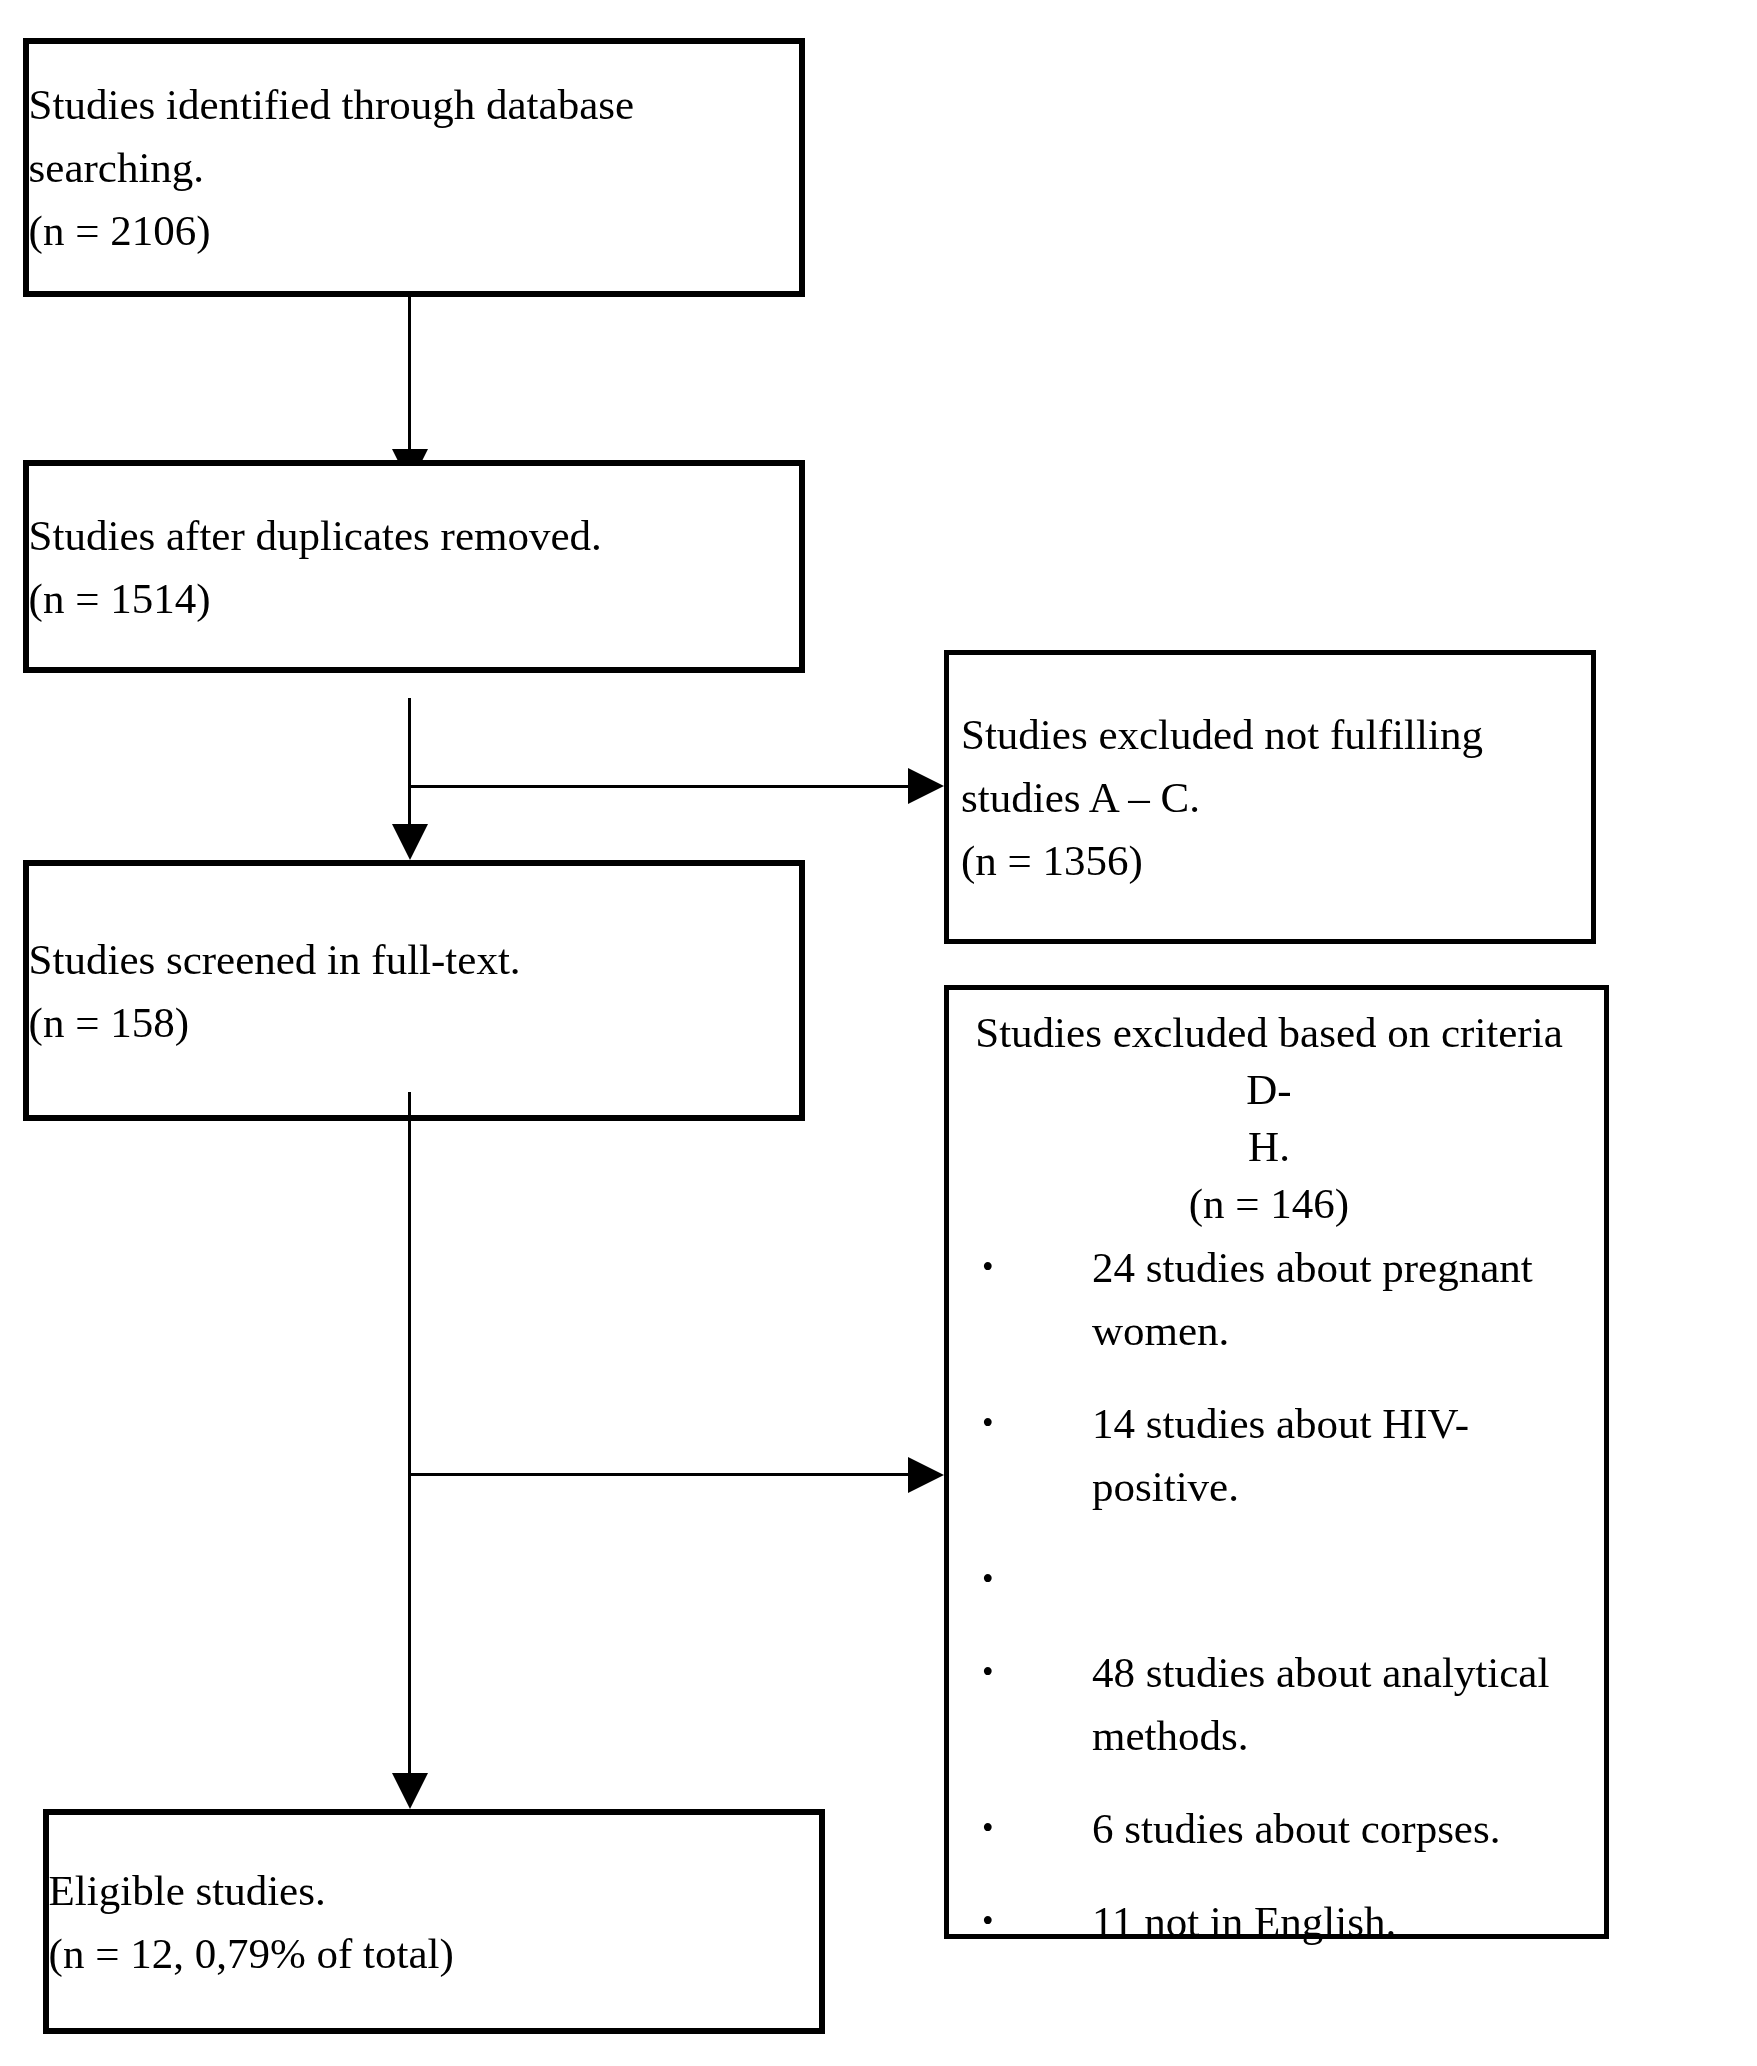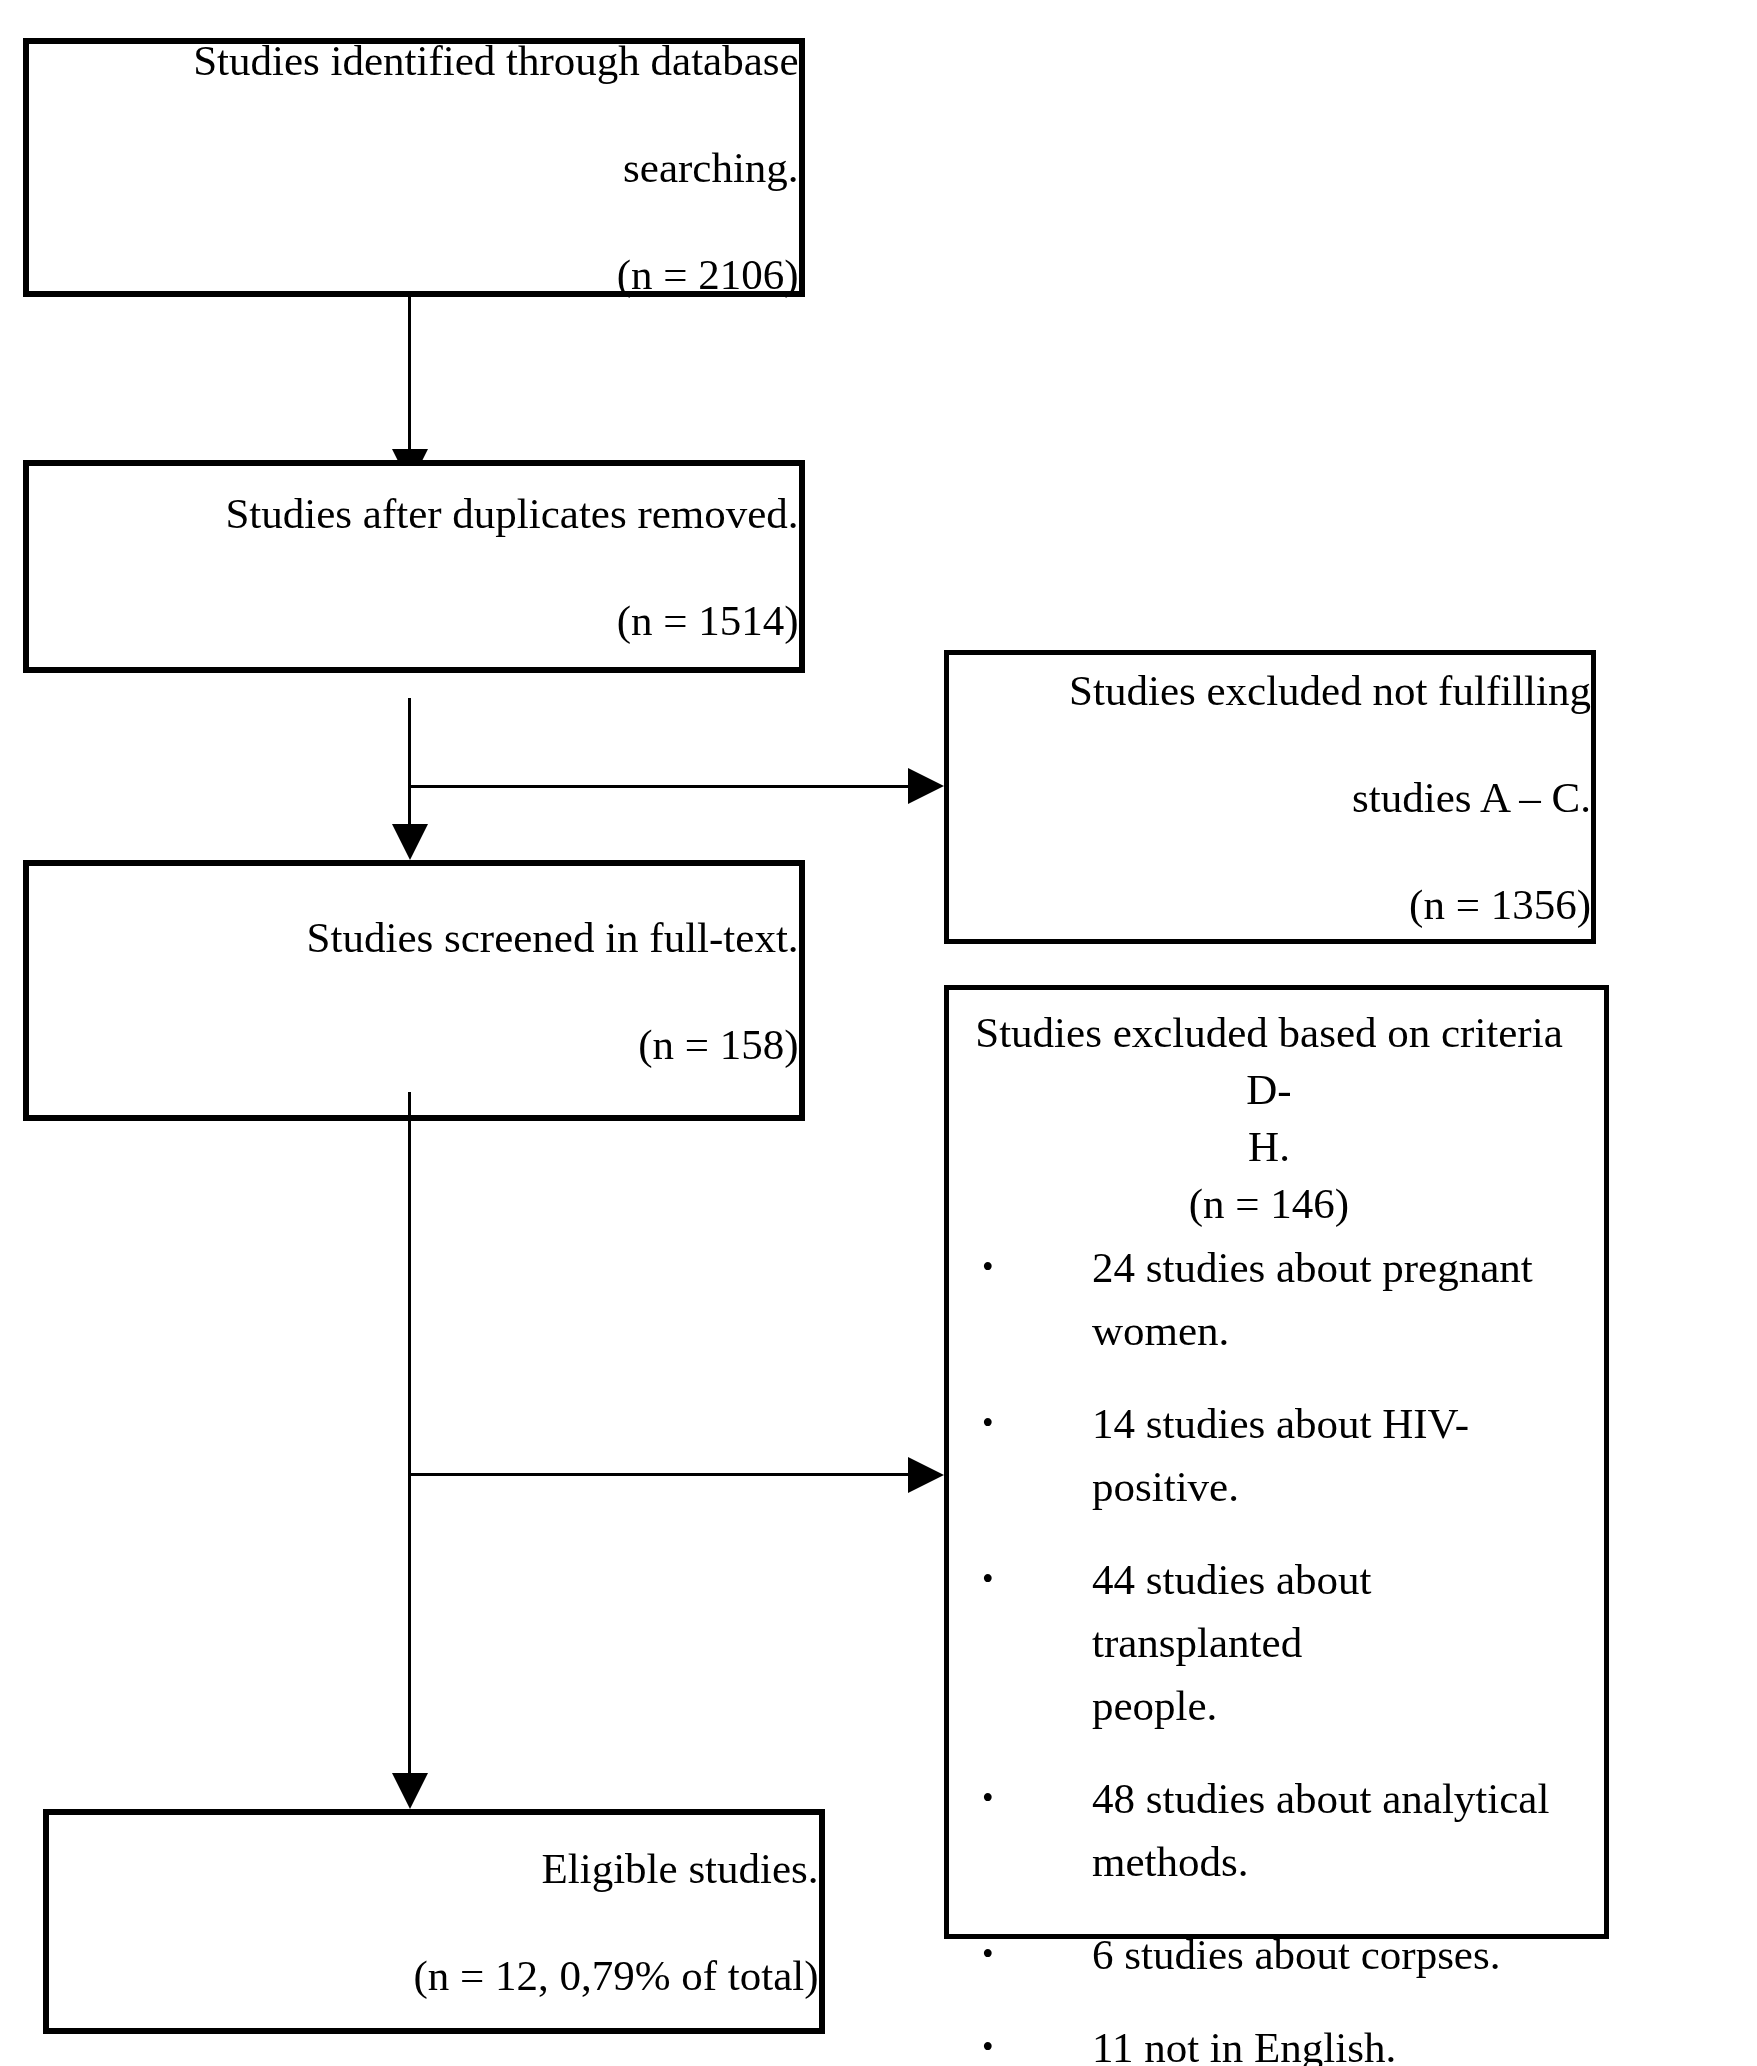--- a/index.html
+++ b/index.html
@@ -12,24 +12,23 @@
     color: #000000;
     font-size: 43px;
   }
   .flow-box {
     position: absolute;
     background: #ffffff;
     box-sizing: border-box;
     display: flex;
     flex-direction: column;
     justify-content: center;
-    align-items: flex-end;
+    align-items: flex-start;
     text-align: center;
     line-height: 63px;
-    gap: 44px;
   }
   .left-box  { border: 6px solid #000000; left: 22.6px; width: 782px; }
   .right-box { border: 5.3px solid #000000; }
   .box-identified { top: 38px;   height: 259px; }
   .box-duplicates { top: 460px;  height: 213px; }
   .box-screened   { top: 860px; height: 261px; }
   .box-eligible   { top: 1809px; height: 225px; margin-left: 20px; }
   .box-excluded-ac {
     left: 944px; top: 650px; width: 652px; height: 294px; padding-left: 12px;
   }
@@ -131,24 +130,20 @@
       </li>
       <li class="dh-item">
         <span class="dh-dot">•</span>
         <div class="dh-text">
           <div>14 studies about HIV-positive.</div>
           <div></div>
         </div>
       </li>
       <li class="dh-item">
         <span class="dh-dot">•</span>
-        <div class="dh-text">
-          <div>44 studies about transplanted</div>
-          <div>people.</div>
-        </div>
       </li>
       <li class="dh-item">
         <span class="dh-dot">•</span>
         <div class="dh-text">
           <div>48 studies about analytical</div>
           <div>methods.</div>
         </div>
       </li>
       <li class="dh-item">
         <span class="dh-dot">•</span>

